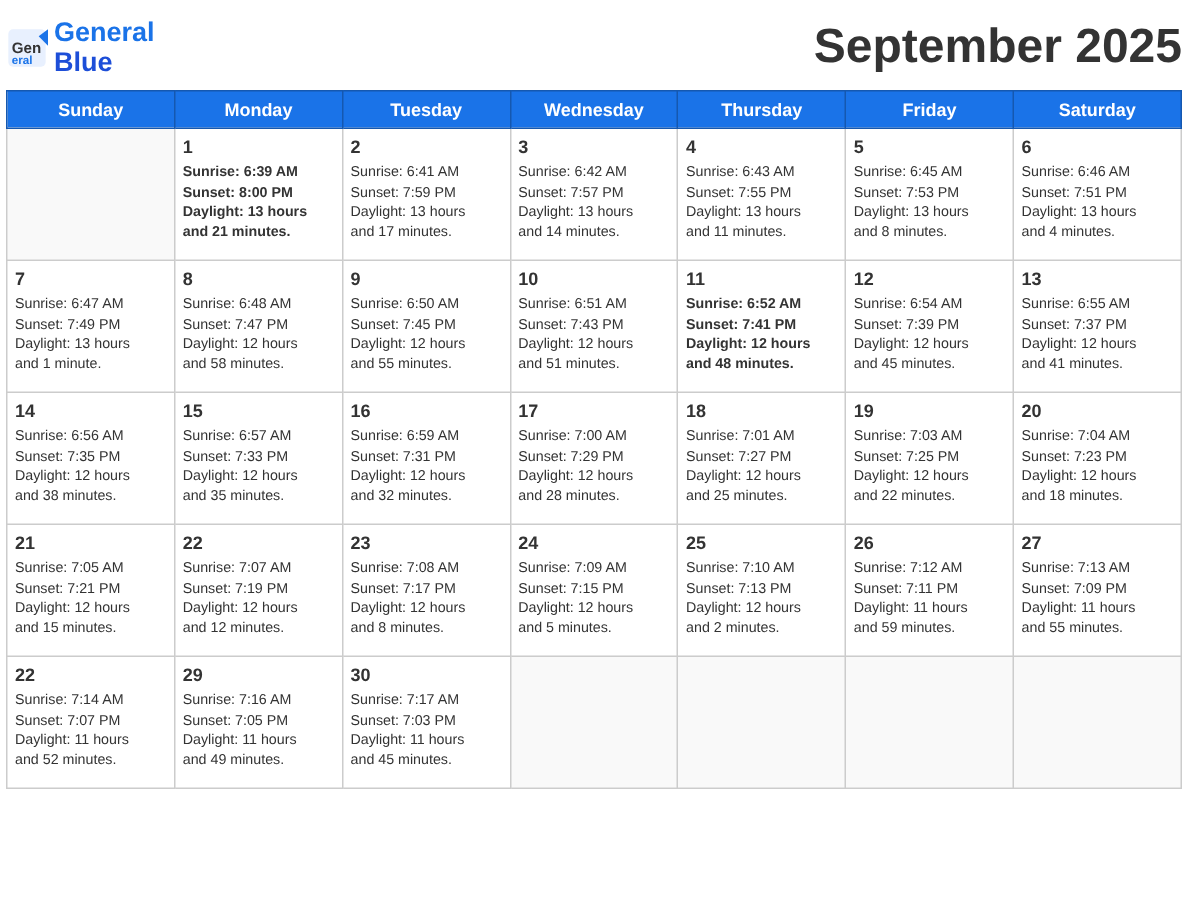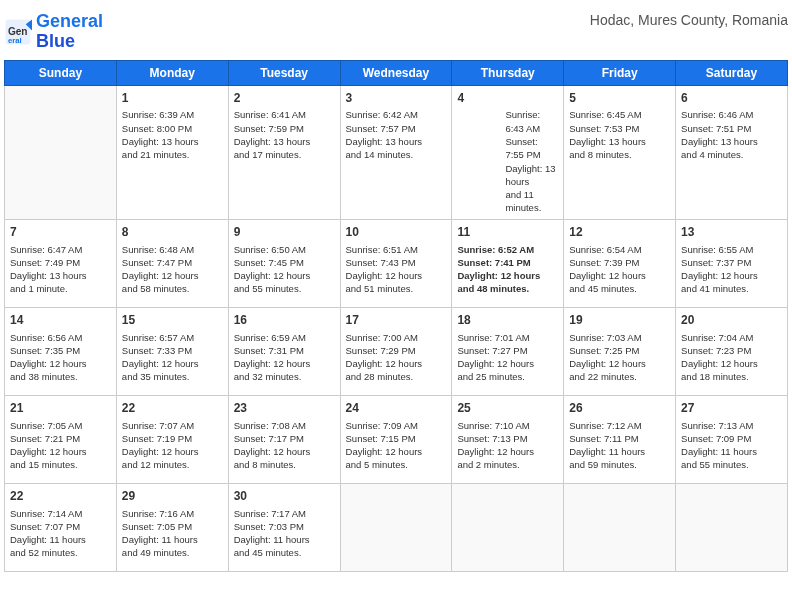--- a/index.html
+++ b/index.html
@@ -110,63 +110,63 @@
         <polygon points="28,8 36,2 36,16" fill="#1a73e8"></polygon>
       </svg>
       <div>
         <div class="logo-text">
           <span>General</span><br>
           <span style="color:#1d4ed8;margin-top:32px;">Blue</span>
         </div>
       </div>
     </div>
     <div class="title-block">
-      <div class="subtitle">Hodac, Mures County, Romania</div>
+      <div class="month-title">September 2025</div>
     </div>
   </div>
 
   <table class="calendar">
     <thead>
       <tr>
       <th>Sunday</th>
           <th>Monday</th>
           <th>Tuesday</th>
           <th>Wednesday</th>
           <th>Thursday</th>
           <th>Friday</th>
           <th>Saturday</th>
         </tr>
     </thead>
     <tbody id="calendar-body">
     <tr>
           <td class="empty-cell"></td>
           <td>
             <div class="day-num">1</div>
-            <div class="cell-text" style="white-space: pre-line;">Sunrise: 6:39 AM
+            <div class="cell-text" style="white-space: pre-line; font-weight: bold;">Sunrise: 6:39 AM
 Sunset: 8:00 PM
 Daylight: 13 hours
 and 21 minutes.</div>
           </td>
           <td>
             <div class="day-num">2</div>
             <div class="cell-text" style="white-space: pre-line;">Sunrise: 6:41 AM
 Sunset: 7:59 PM
 Daylight: 13 hours
 and 17 minutes.</div>
           </td>
           <td>
             <div class="day-num">3</div>
             <div class="cell-text" style="white-space: pre-line;">Sunrise: 6:42 AM
 Sunset: 7:57 PM
 Daylight: 13 hours
 and 14 minutes.</div>
           </td>
           <td>
             <div class="day-num">4</div>
-            <div class="cell-text" style="white-space: pre-line; margin-left: 48px;">Sunrise: 6:43 AM
+            <div class="cell-text" style="white-space: pre-line;">Sunrise: 6:43 AM
 Sunset: 7:55 PM
 Daylight: 13 hours
 and 11 minutes.</div>
           </td>
           <td>
             <div class="day-num">5</div>
             <div class="cell-text" style="white-space: pre-line;">Sunrise: 6:45 AM
 Sunset: 7:53 PM
 Daylight: 13 hours
 and 8 minutes.</div>

